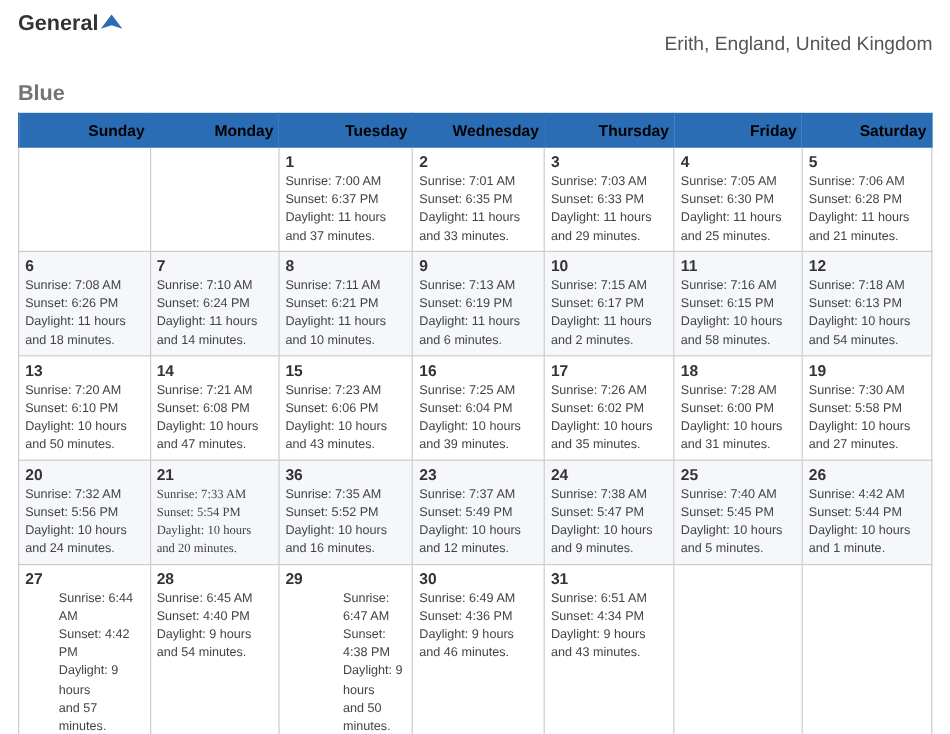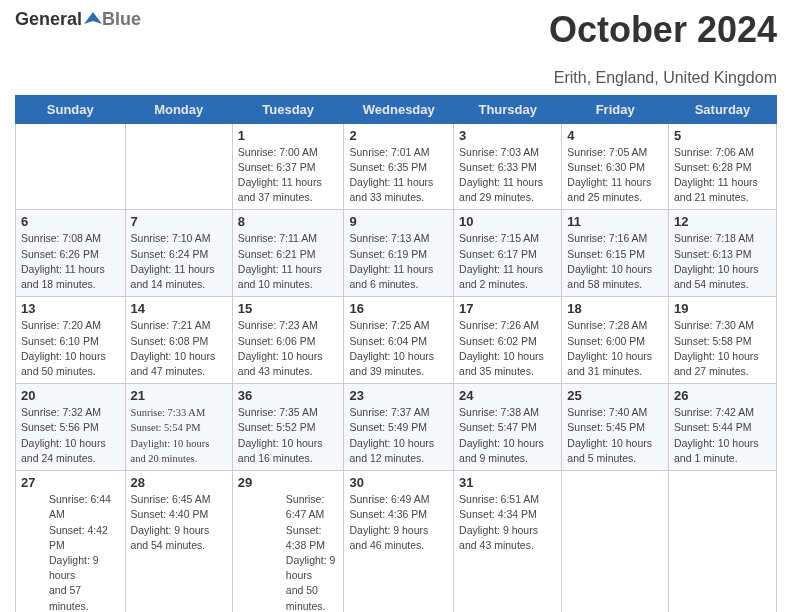--- a/index.html
+++ b/index.html
@@ -11,22 +11,23 @@
       padding: 10px 15px 15px 15px;
     }
     .header-section {
       display: flex;
       justify-content: space-between;
       align-items: flex-start;
       margin-bottom: 8px;
     }
     .logo {
       display: flex;
-      flex-direction: row;
+      flex-direction: column;
       align-items: flex-start;
+      gap: 40px;
     }
     .logo-general {
       font-size: 18px;
       font-weight: bold;
       color: #333;
       line-height: 1;
     }
     .logo-blue {
       font-size: 18px;
       font-weight: bold;
@@ -47,23 +48,23 @@
       color: #555;
       margin-top: 19px;
     }
     .calendar {
       width: 100%;
       border-collapse: collapse;
       font-size: 11px;
     }
     .calendar thead th {
       background-color: #2a6db5;
-      color: #e5e5e5;
+      color: #000000;
       padding: 6px 4px;
-      text-align: center;
+      text-align: right;
       font-size: 13px;
       font-weight: bold;
       border: 1px solid #2a6db5;
       margin-left: 48px;
     }
     .calendar tbody td {
       border: 1px solid #ccc;
       vertical-align: top;
       padding: 4px 5px;
       width: 113px;
@@ -96,21 +97,20 @@
   <div class="logo">
     <div style="display:flex;align-items:center;">
       <span class="logo-general">General</span>
       <svg width="18" height="18" viewBox="0 0 18 18" style="margin-left:2px;">
         <polygon points="9,2 18,14 9,11 0,14" fill="#2a6db5"></polygon>
       </svg>
     </div>
     <span class="logo-blue">Blue</span>
   </div>
   <div class="title-section">
-    <div class="month-title">October 2024</div>
     <div class="location-title">Erith, England, United Kingdom</div>
   </div>
 </div>
 
 <table class="calendar">
   <thead>
     <tr>
     <th>Sunday</th>
         <th>Monday</th>
         <th>Tuesday</th>
@@ -300,21 +300,21 @@
         </td>
         <td>
           <span class="day-number">25</span>
           <div class="day-info" style="white-space: pre-line;">Sunrise: 7:40 AM
 Sunset: 5:45 PM
 Daylight: 10 hours
 and 5 minutes.</div>
         </td>
         <td>
           <span class="day-number">26</span>
-          <div class="day-info" style="white-space: pre-line;">Sunrise: 7:42 AM
+          <div class="day-info" style="white-space: pre-line;">Sunrise: 4:42 AM
 Sunset: 5:44 PM
 Daylight: 10 hours
 and 1 minute.</div>
         </td>
       </tr>
       <tr>
         <td>
           <span class="day-number">27</span>
           <div class="day-info" style="white-space: pre-line; margin-left: 28px;">Sunrise: 6:44 AM
 Sunset: 4:42 PM

